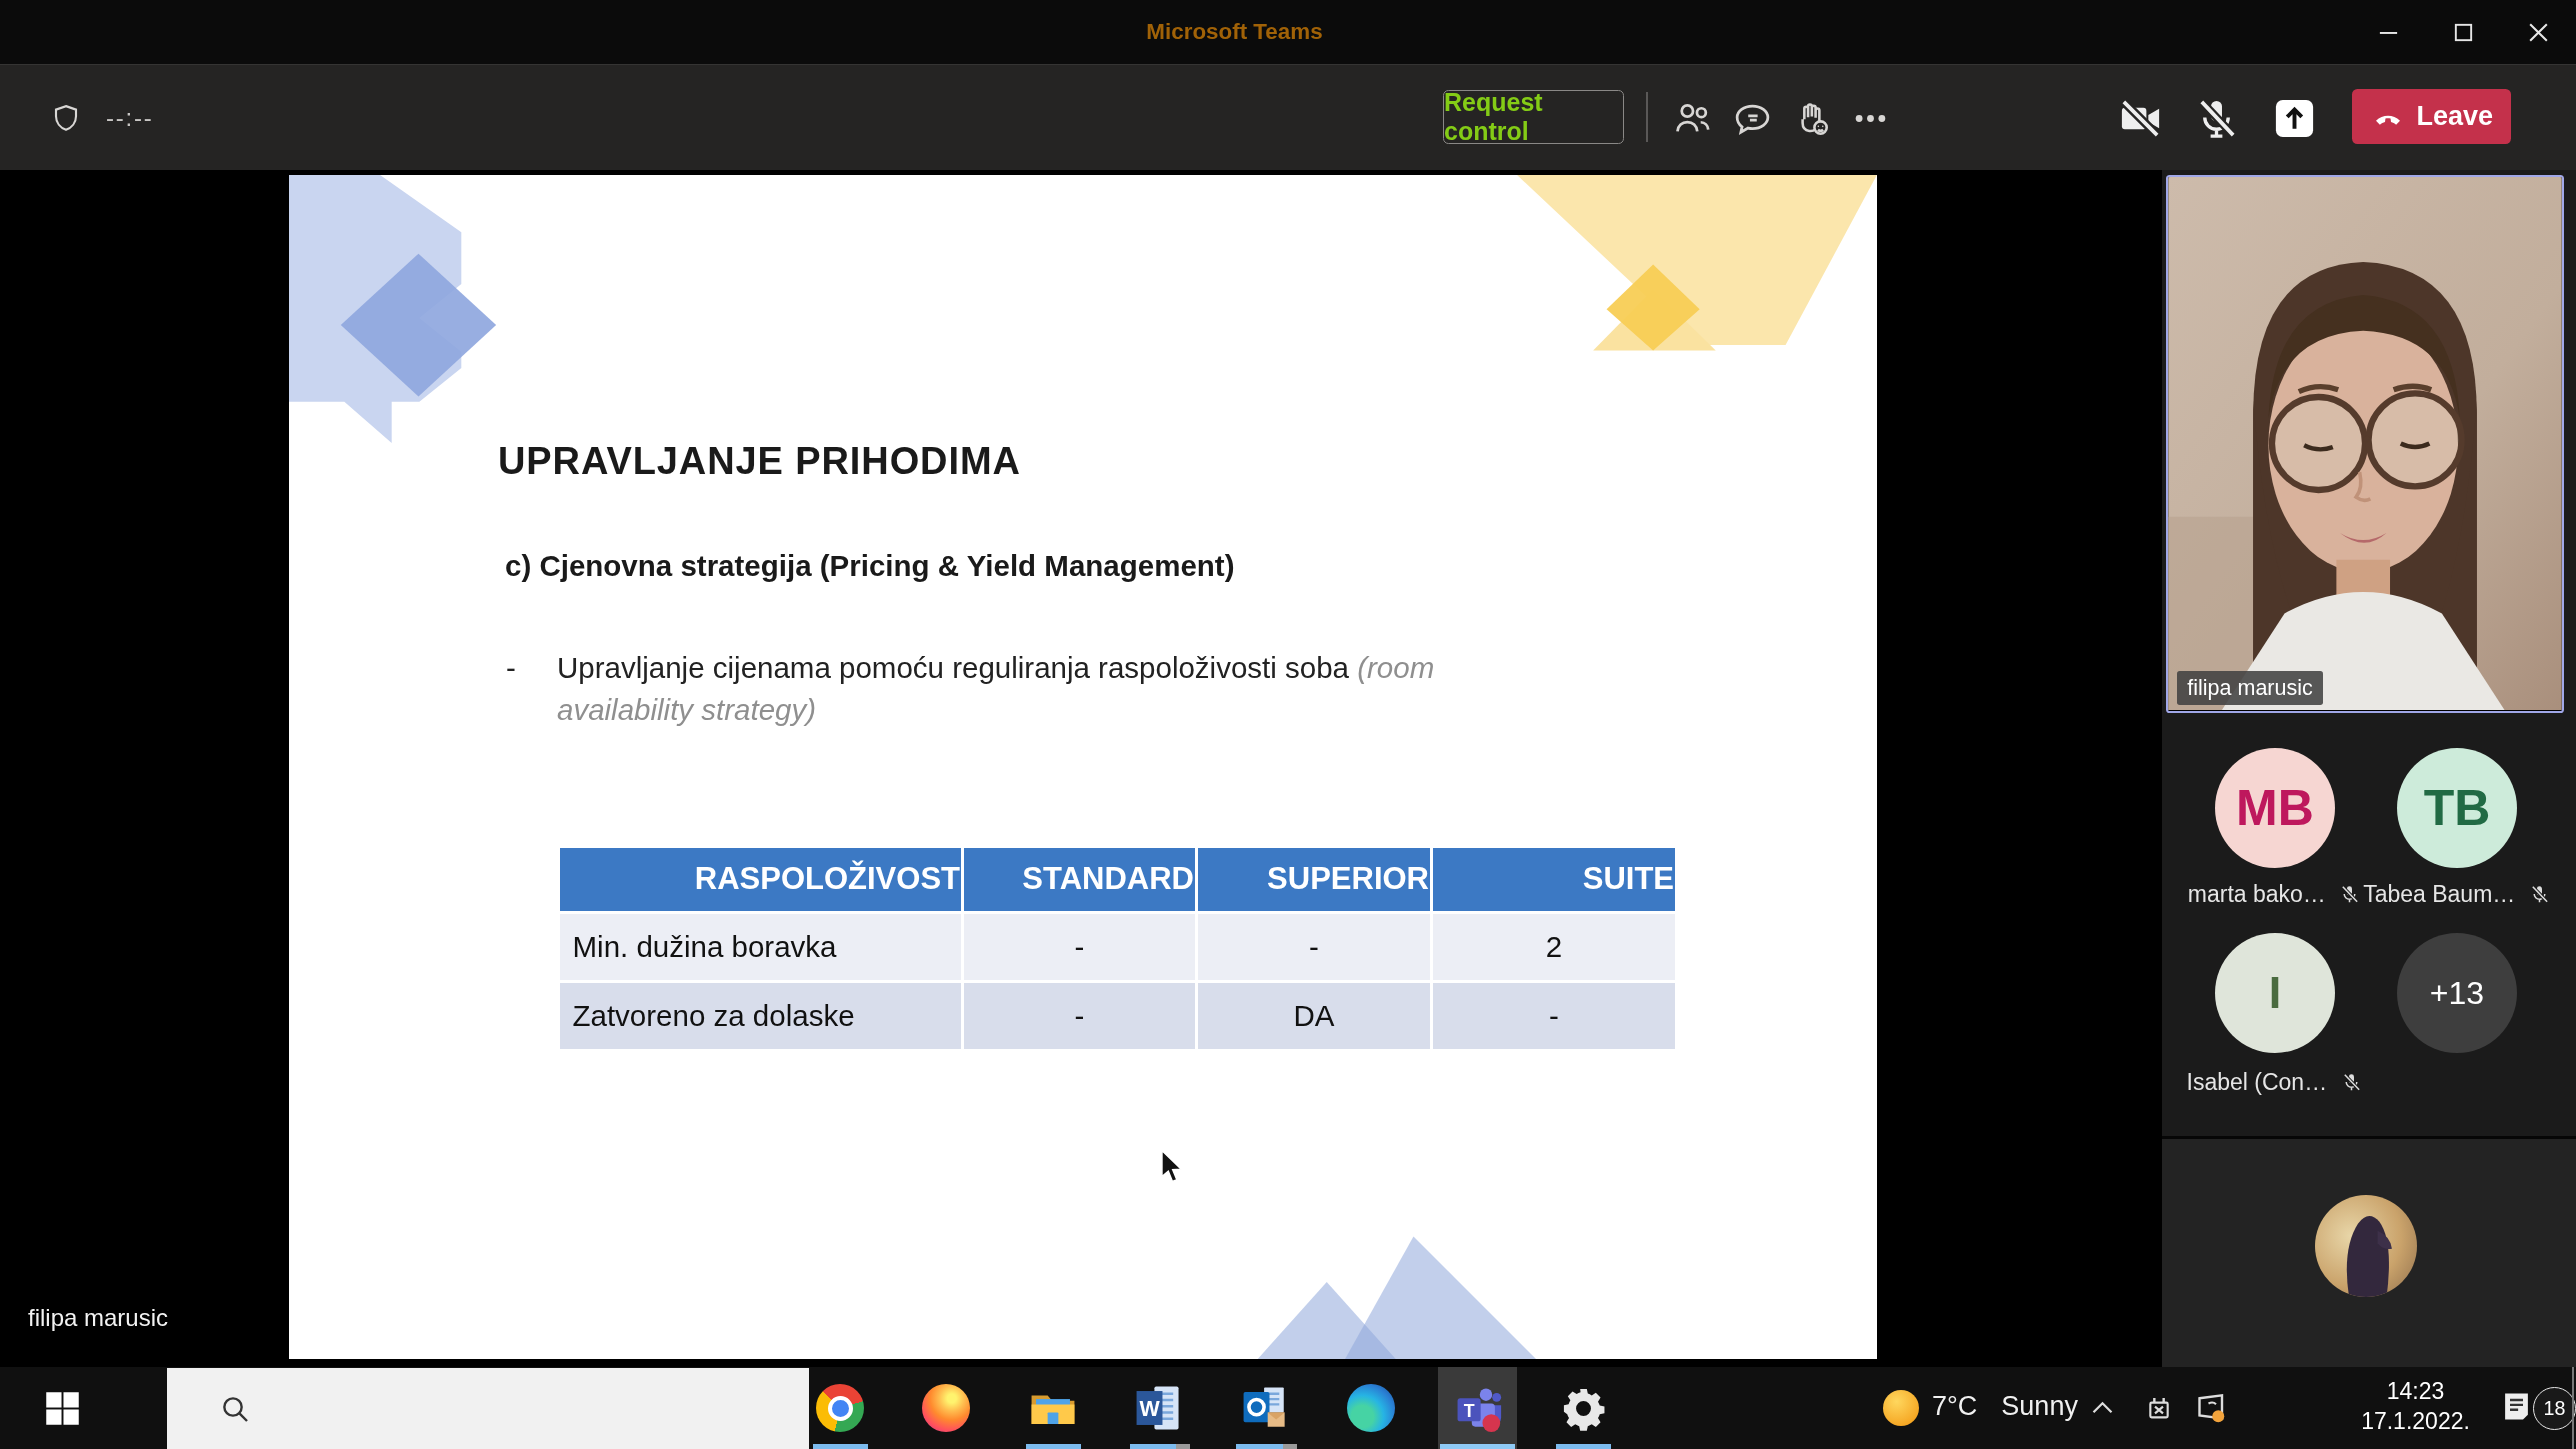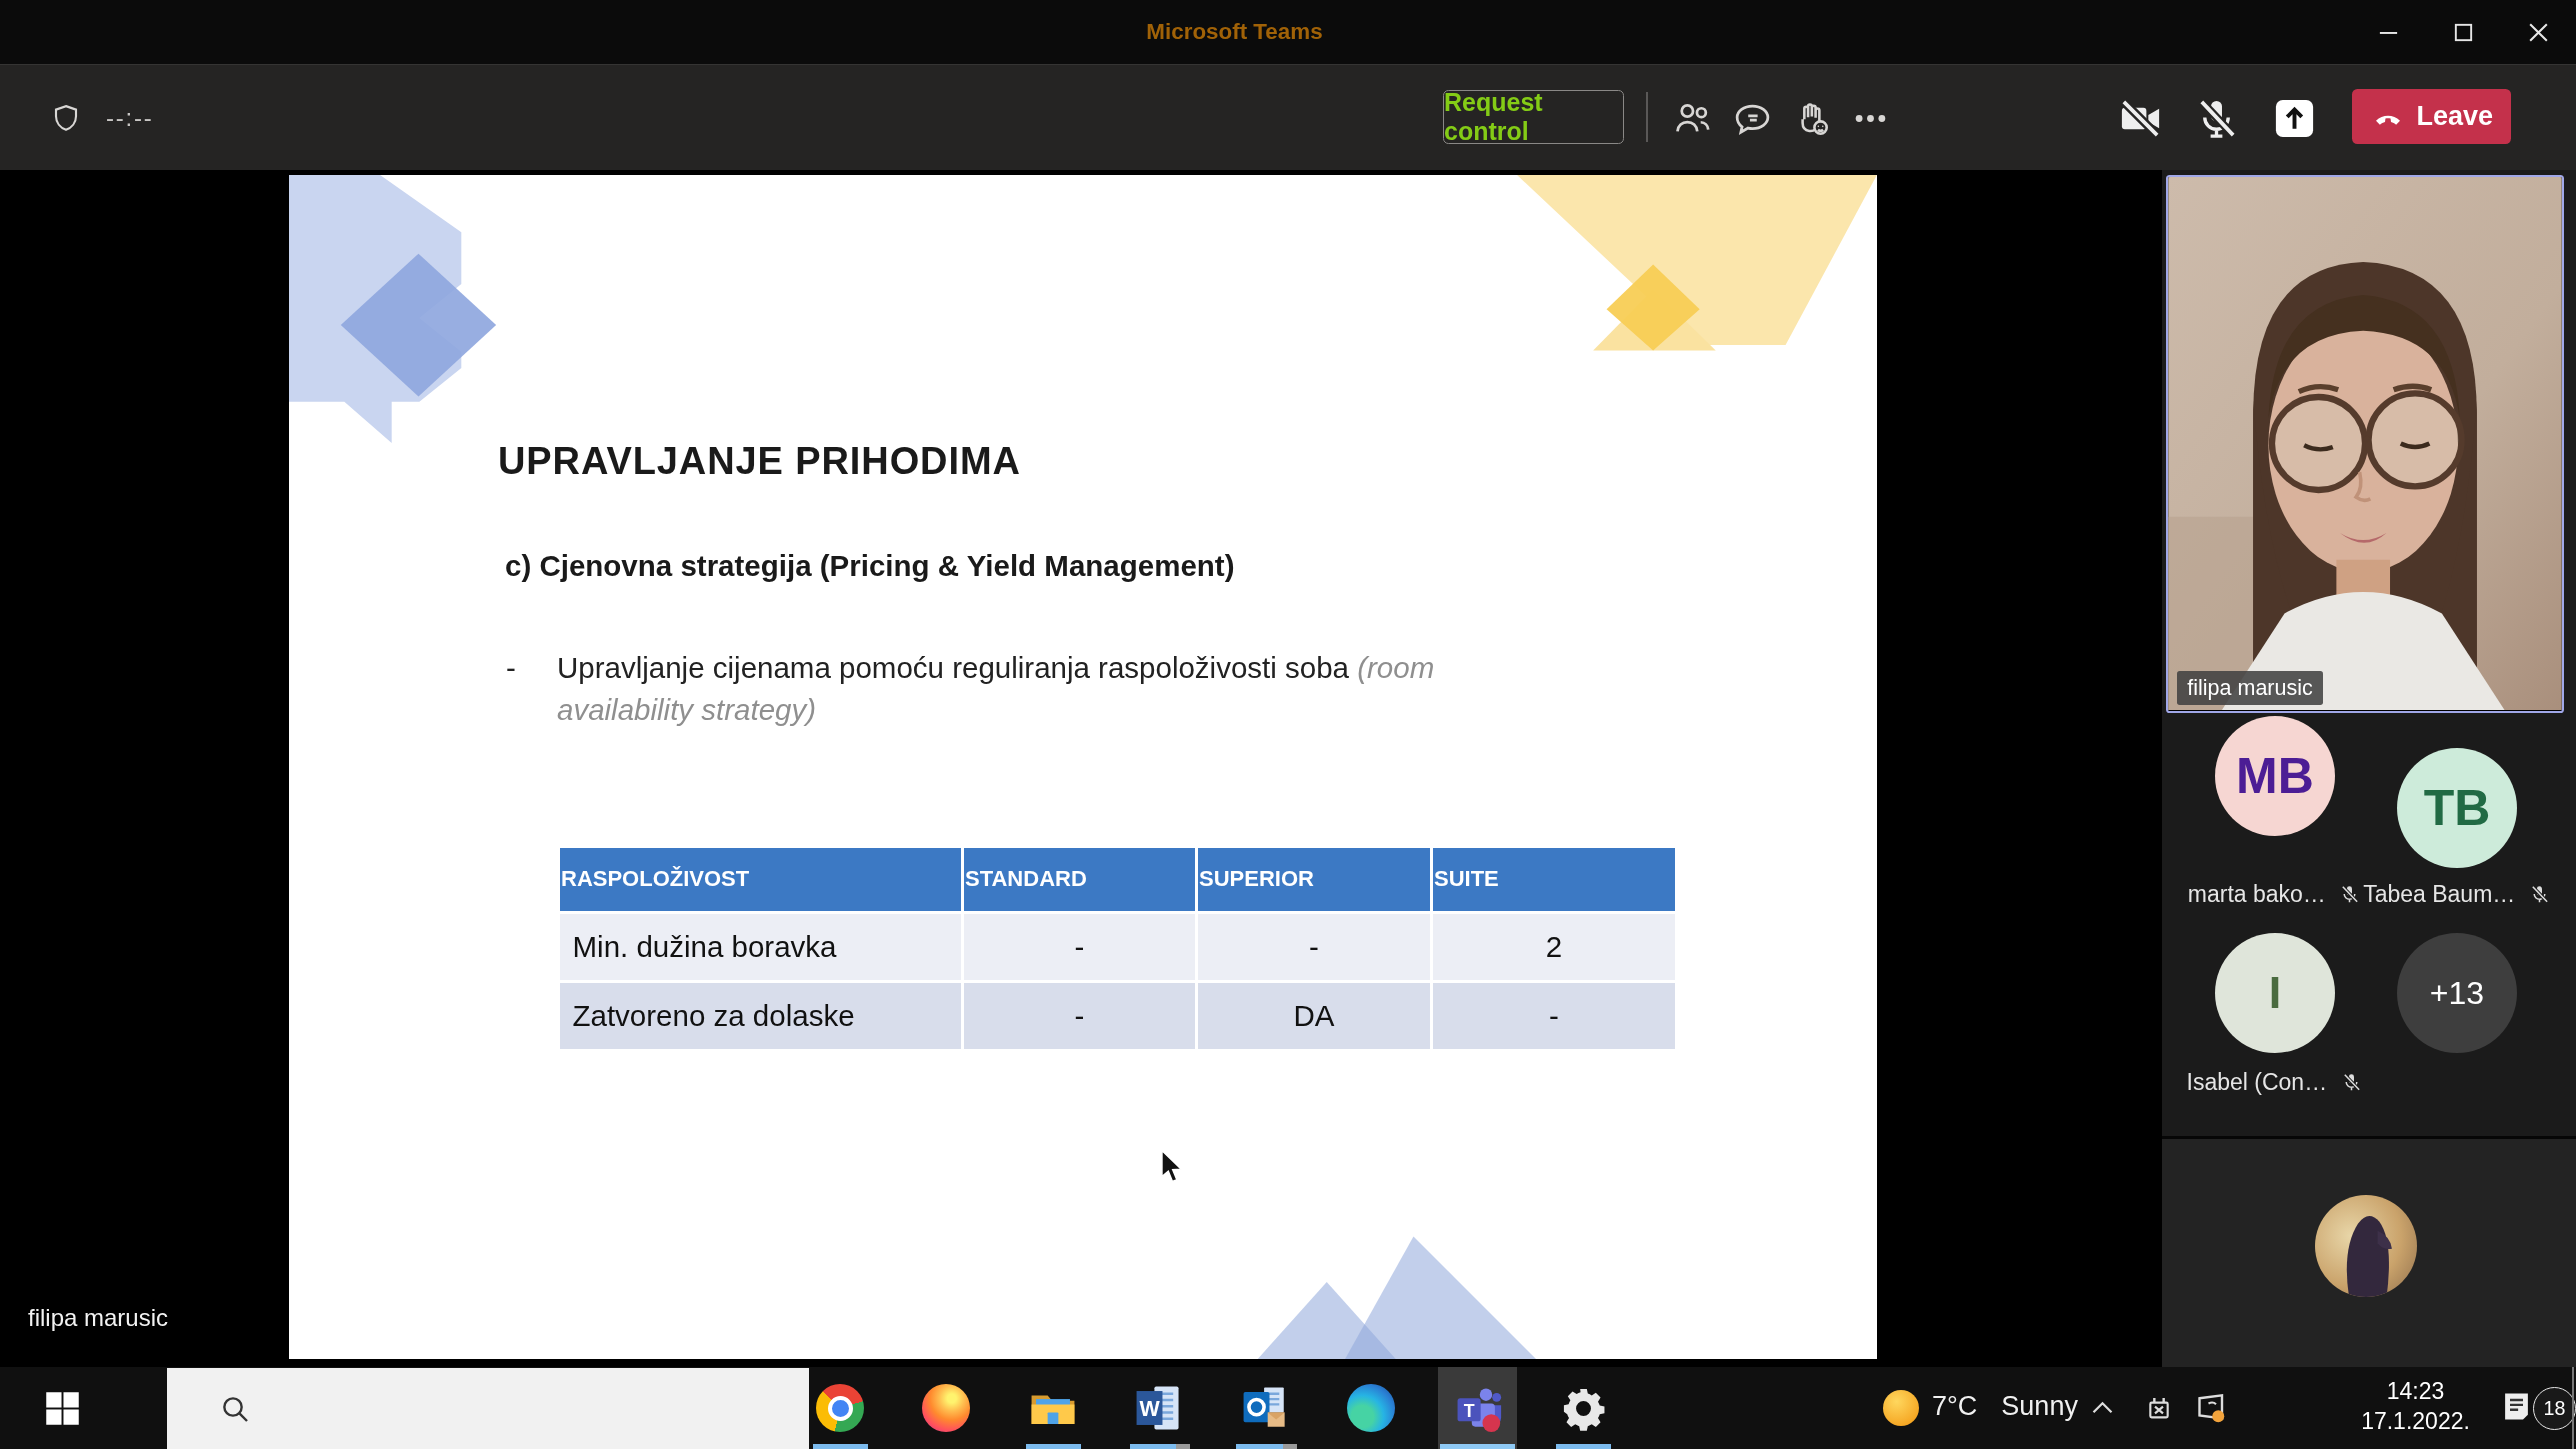--- a/index.html
+++ b/index.html
@@ -30,21 +30,21 @@
   
   .slide{left:289px;top:4.5px;width:1588px;height:1184px;background:#fff;overflow:hidden;}
   .slide-title{left:209px;top:265px;color:#1a1a1a;font-size:38px;font-weight:bold;letter-spacing:0.9px;}
   .slide-subtitle{left:216px;top:374px;color:#1a1a1a;font-size:29.5px;font-weight:bold;}
   .bullet{left:217px;top:472px;width:930px;color:#222;font-size:29.5px;line-height:1.45;}
   .bullet .marker{position:absolute;left:0;top:0;}
   .bullet .btext{display:block;margin-left:51px;}
   .bullet .note{font-style:italic;color:#8f8f8f;}
 
   table.sl-table{position:absolute;left:268px;top:670px;border-collapse:separate;border-spacing:3.6px;}
-  .sl-table th{width:399px;height:61px;background:#3C79C4;color:#fff;font-size:22px;font-weight:bold;text-align:left;}
+  .sl-table th{width:399px;height:61px;background:#3C79C4;color:#fff;font-size:31px;font-weight:bold;text-align:right;}
   .sl-table th.c2{width:229px}.sl-table th.c3{width:230px}.sl-table th.c4{width:240px}
   .sl-table td{height:64px;font-size:29.5px;color:#111;text-align:center;}
   .sl-table td.lbl{text-align:left;padding-left:12.5px;}
   .row-a td{background:#D8DDEB;}
   .row-b td{background:#ECEEF5;}
 
   
   .sidebar{left:2162px;top:170px;width:414px;height:1197px;background:#1b1b1b;}
   .video-tile{left:3.6px;top:5.4px;width:398px;height:538px;border:2.7px solid #A0A7E8;border-radius:3.6px;
               background:#000;box-sizing:border-box;overflow:hidden;}
@@ -264,21 +264,21 @@
         <path d="M152 300 q16 8 32 2" stroke="#3c2b1e" stroke-width="5" fill="none"></path>
         <path d="M260 298 q16 8 32 0" stroke="#3c2b1e" stroke-width="5" fill="none"></path>
         <path d="M214 330 q4 18 -4 28 q8 6 16 2" stroke="#c09279" stroke-width="4" fill="none"></path>
         <path d="M192 398 q26 16 52 0 q-24 22 -52 0 Z" fill="#b5696a"></path>
         <path d="M188 428 L188 470 Q218 488 248 470 L248 428 Z" fill="#cfa183"></path>
         <path d="M60 596 L130 488 Q218 440 306 488 L376 596 Z" fill="#eae8e4"></path>
       </svg>
       <div class="abs name-pill">filipa marusic</div>
     </div>
 
-    <div class="abs p-circle" style="left:53px;top:546px;background:#F6D6D2;color:#4c1d95;font-size:50px">
+    <div class="abs p-circle" style="left:53px;top:578px;background:#F6D6D2;color:#be185d;font-size:50px">
       <span>MB</span>
     </div>
 
     <div class="abs p-circle" style="left:235px;top:578px;background:#CDEBDA;color:#216A44;font-size:50px">
       <span>TB</span>
     </div>
     <div class="abs p-label" style="left:11.6px;top:711px">
       <span>marta bako…</span>
       <svg width="23" height="23" viewBox="0 0 24 24">
         <rect x="9.4" y="3.5" width="5.2" height="9.5" rx="2.6" fill="#ddd"></rect>

